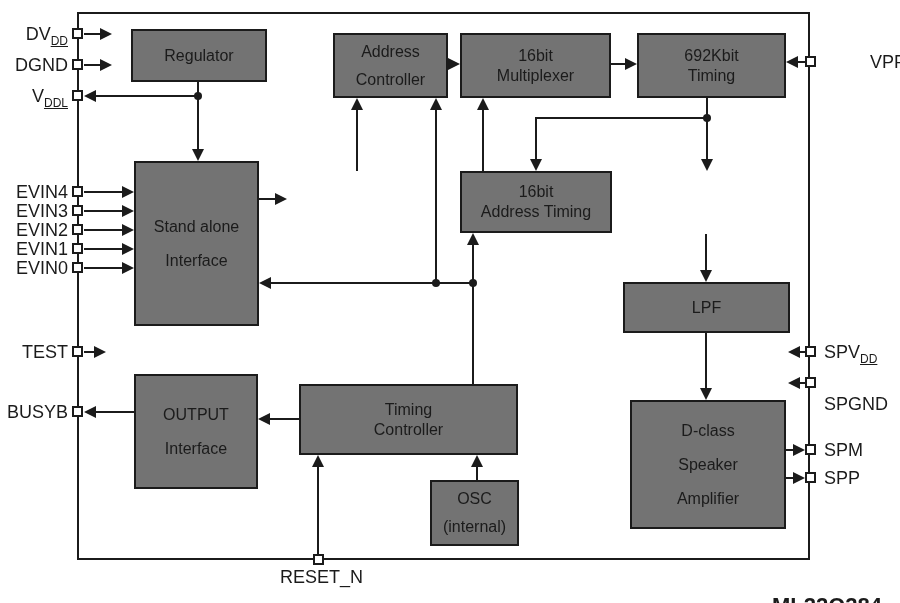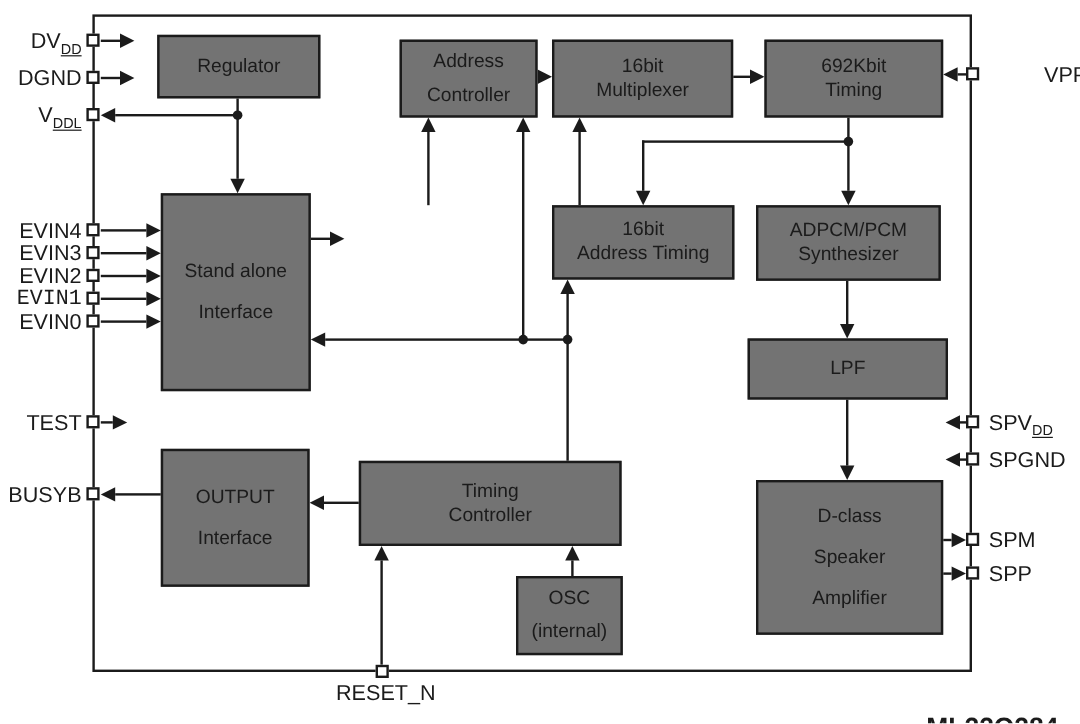--- a/index.html
+++ b/index.html
@@ -149,24 +149,20 @@
     <div class="ln">Stand alone</div>
     <div class="ln">Interface</div>
   </div>
 
 
   <div class="blk" style="left:460px;top:171px;width:152px;height:62px;">
     <div class="ln">16bit</div>
     <div class="ln">Address Timing</div>
   </div>
 
-  <div class="blk" style="left:630px;top:171px;width:154px;height:63px;">
-    <div class="ln">ADPCM/PCM</div>
-    <div class="ln">Synthesizer</div>
-  </div>
 
   <div class="blk sp7" style="left:630px;top:400px;width:156px;height:129px;">
     <div class="ln">D-class</div>
     <div class="ln">Speaker</div>
     <div class="ln">Amplifier</div>
   </div>
 
   <div class="blk" style="left:623px;top:282px;width:167px;height:51px;">
     <div class="ln">LPF</div>
   </div>
@@ -202,26 +198,26 @@
   <div class="pin" style="left:805px;top:444px;"></div>
   <div class="pin" style="left:805px;top:472px;"></div>
   <div class="pin" style="left:313px;top:554px;"></div>
 
   <div class="plabel pl-l" style="top:23px;"><span>DV</span><sub>DD</sub></div>
   <div class="plabel pl-l" style="top:54px;"><span>DGND</span><sub></sub></div>
   <div class="plabel pl-l" style="top:85px;"><span>V</span><sub>DDL</sub></div>
   <div class="plabel pl-l" style="top:181px;"><span>EVIN4</span></div>
   <div class="plabel pl-l" style="top:200px;"><span>EVIN3</span></div>
   <div class="plabel pl-l" style="top:219px;"><span>EVIN2</span></div>
-  <div class="plabel pl-l" style="top:238px;font-family:Liberation Mono, monospace;"><span>EVIN1</span></div>
+  <div class="plabel pl-l" style="top:238px;"><span>EVIN1</span></div>
   <div class="plabel pl-l" style="top:257px;"><span>EVIN0</span></div>
   <div class="plabel pl-l" style="top:341px;"><span>TEST</span></div>
   <div class="plabel pl-l" style="top:401px;"><span>BUSYB</span></div>
   <div class="plabel pl-r" style="top:51px;margin-left:46px;"><span>VPP</span></div>
   <div class="plabel pl-r" style="top:341px;"><span>SPV</span><sub>DD</sub></div>
-  <div class="plabel pl-r" style="top:372px;"><span>SPGND</span></div>
+  <div class="plabel pl-r" style="top:393px;"><span>SPGND</span></div>
   <div class="plabel pl-r" style="top:439px;"><span>SPM</span></div>
   <div class="plabel pl-r" style="top:467px;"><span>SPP</span></div>
   <div class="plabel" style="left:280px;top:566px;"><span>RESET_N</span></div>
 
   <div class="partnum">ML22Q284</div>
 
 </div>
 
 </body></html>

